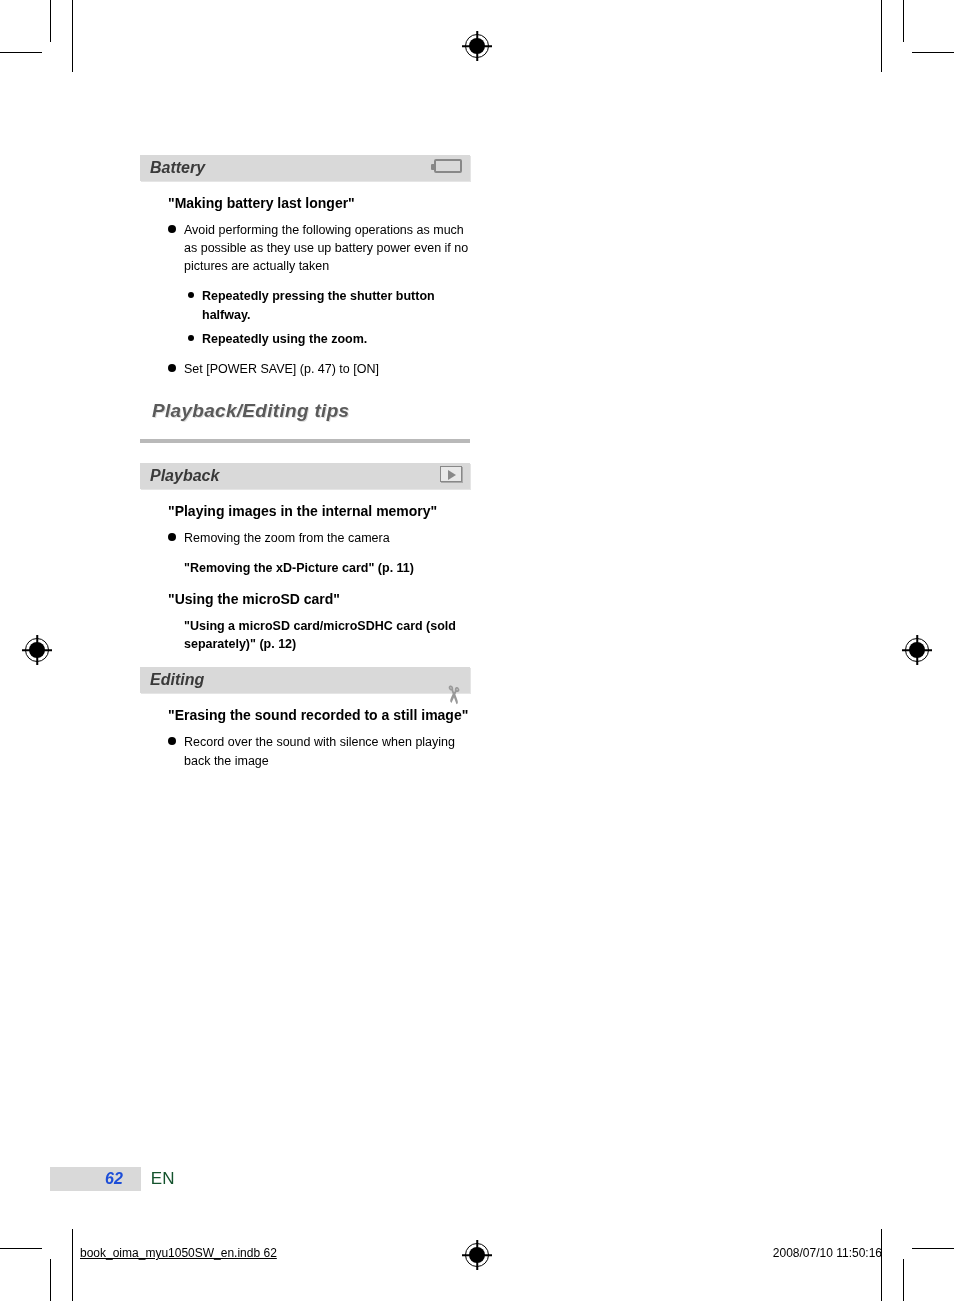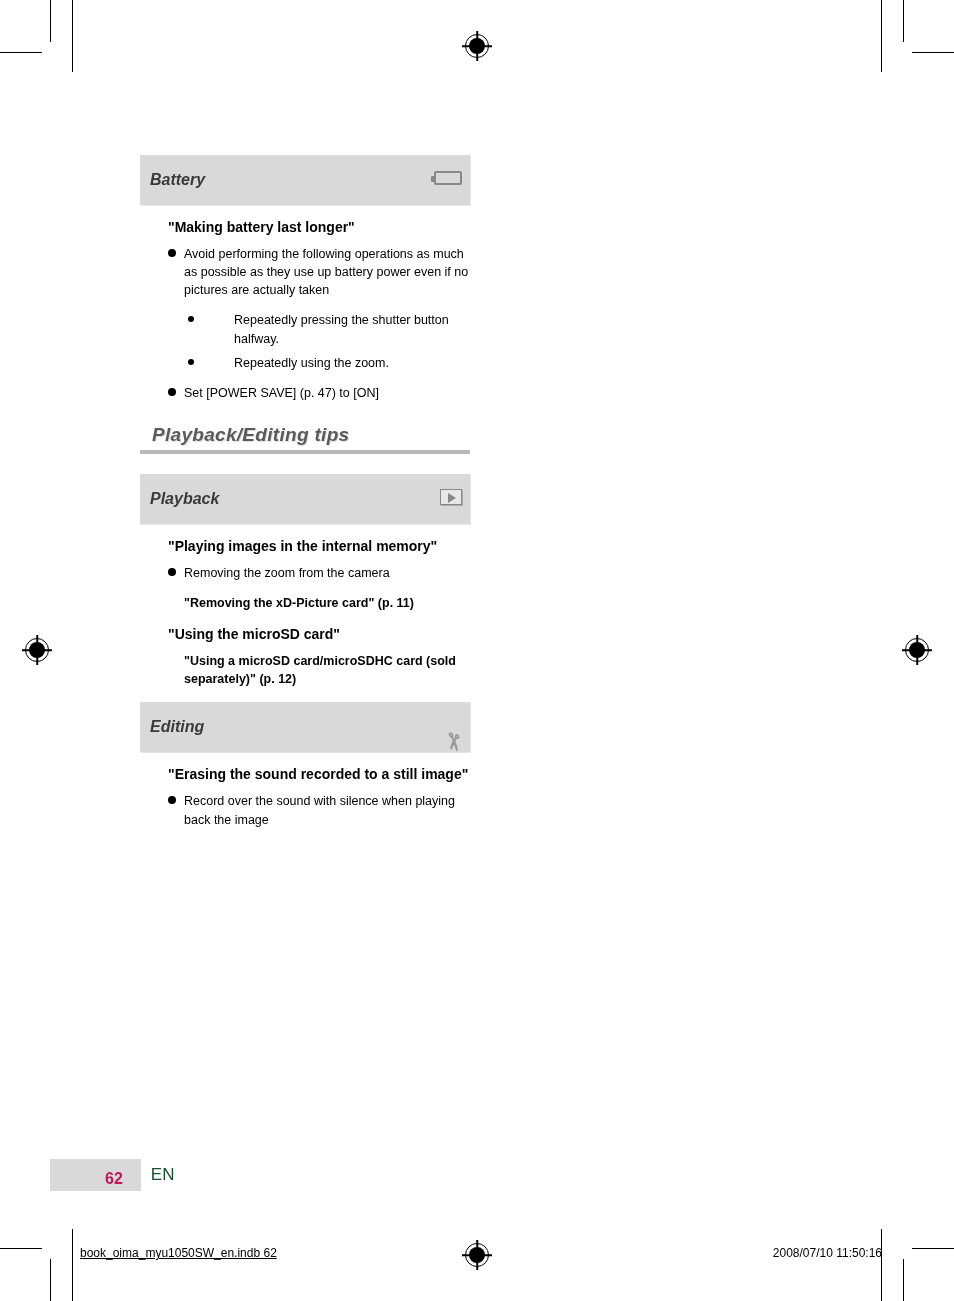--- a/index.html
+++ b/index.html
@@ -47,21 +47,21 @@
     .reg-left { top: 638px; left: 25px; }
     .reg-right { top: 638px; right: 25px; }
     .content {
       position: absolute;
       top: 155px;
       left: 140px;
       width: 330px;
     }
     .section-header {
       background: #d9d9d9;
-      padding: 16px 10px;
+      padding: 4px 10px;
       font-weight: bold;
       font-style: italic;
       font-size: 16px;
       color: #3a3a3a;
       position: relative;
       margin-bottom: 14px;
       box-shadow: 1px 1px 0 rgba(0,0,0,0.1);
     }
     .section-icon {
       position: absolute;
@@ -126,57 +126,57 @@
     }
     .bullet-dot.small {
       width: 6px; height: 6px;
       margin-top: 5px;
     }
     .sub-bullet {
       margin-left: 48px;
       margin-bottom: 12px;
     }
     .sub-bullet .bullet-item {
-      font-weight: normal;
+      font-weight: bold;
       font-size: 12.5px;
       margin-bottom: 6px;
-      gap: 32px;
     }
     .ref-text {
       font-size: 12.5px;
       font-weight: bold;
       margin-left: 44px;
       margin-bottom: 14px;
       line-height: 1.45;
     }
     .major-heading {
       font-weight: bold;
       font-style: italic;
       font-size: 19px;
       color: #5a5a5a;
       border-bottom: 4px solid #b9b9b9;
-      padding-bottom: 4px;
+      padding-bottom: 17px;
       margin: 22px 0 20px 0;
       padding-left: 12px;
       letter-spacing: 0.3px;
       text-shadow: 1px 1px 0 #ddd;
     }
     .page-footer {
       position: absolute;
       bottom: 110px;
       left: 50px;
       display: flex;
       align-items: center;
     }
     .page-num-bg {
       background: #d9d9d9;
-      padding: 11px 18px 3px 55px;
-      font-weight: bold;
+      padding: 3px 18px 3px 55px;
+      font-weight: bold;
+      font-style: italic;
       font-size: 16px;
-      color: #be185d;
+      color: #1d4ed8;
     }
     .lang-code {
       font-size: 17px;
       margin-left: 10px;
       color: #14532d;
     }
     .imprint {
       position: absolute;
       bottom: 55px;
       width: 954px;

